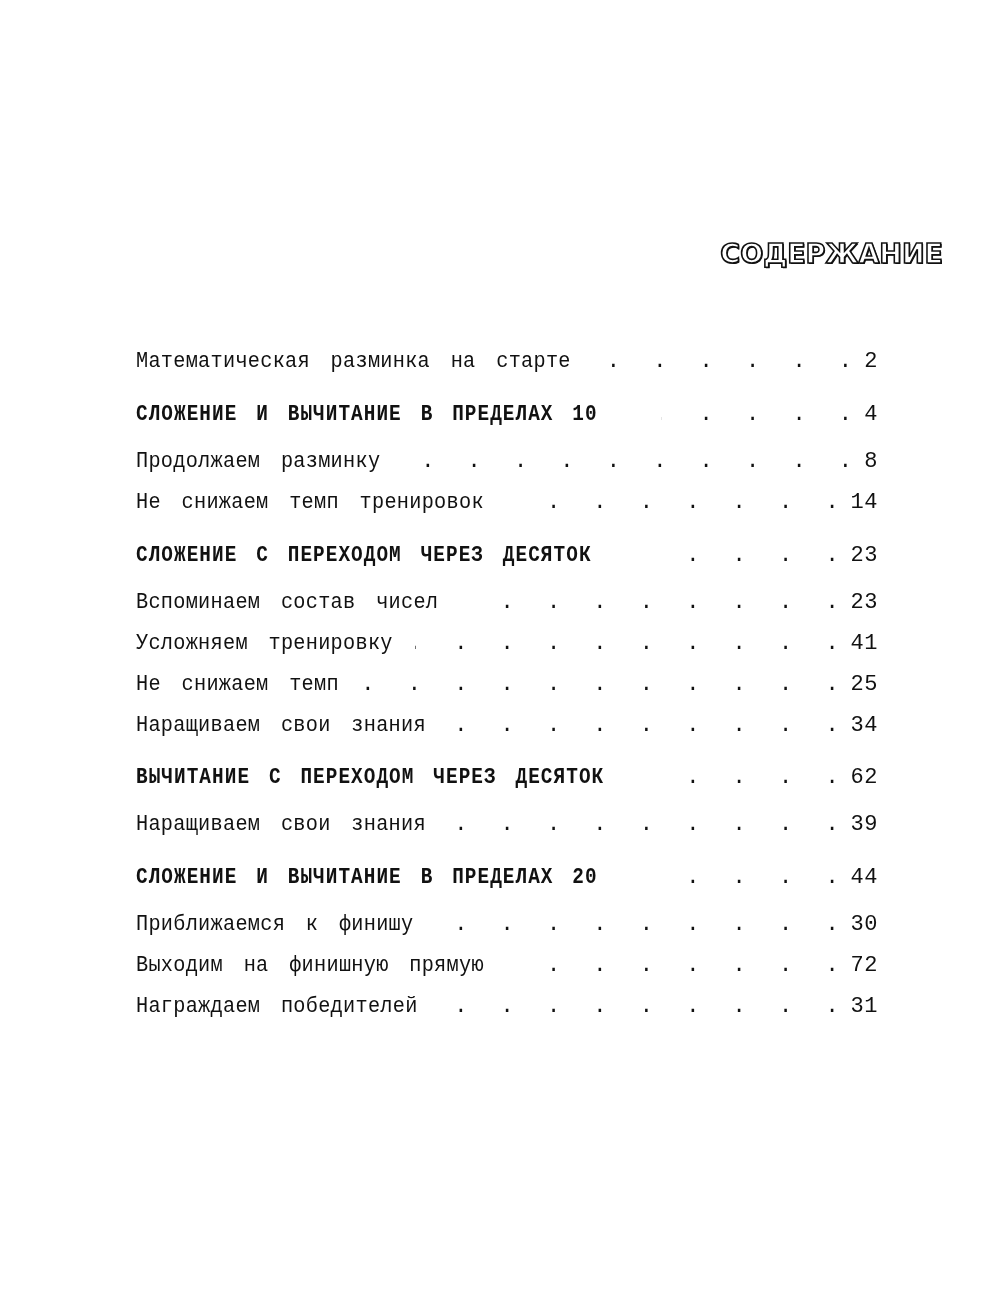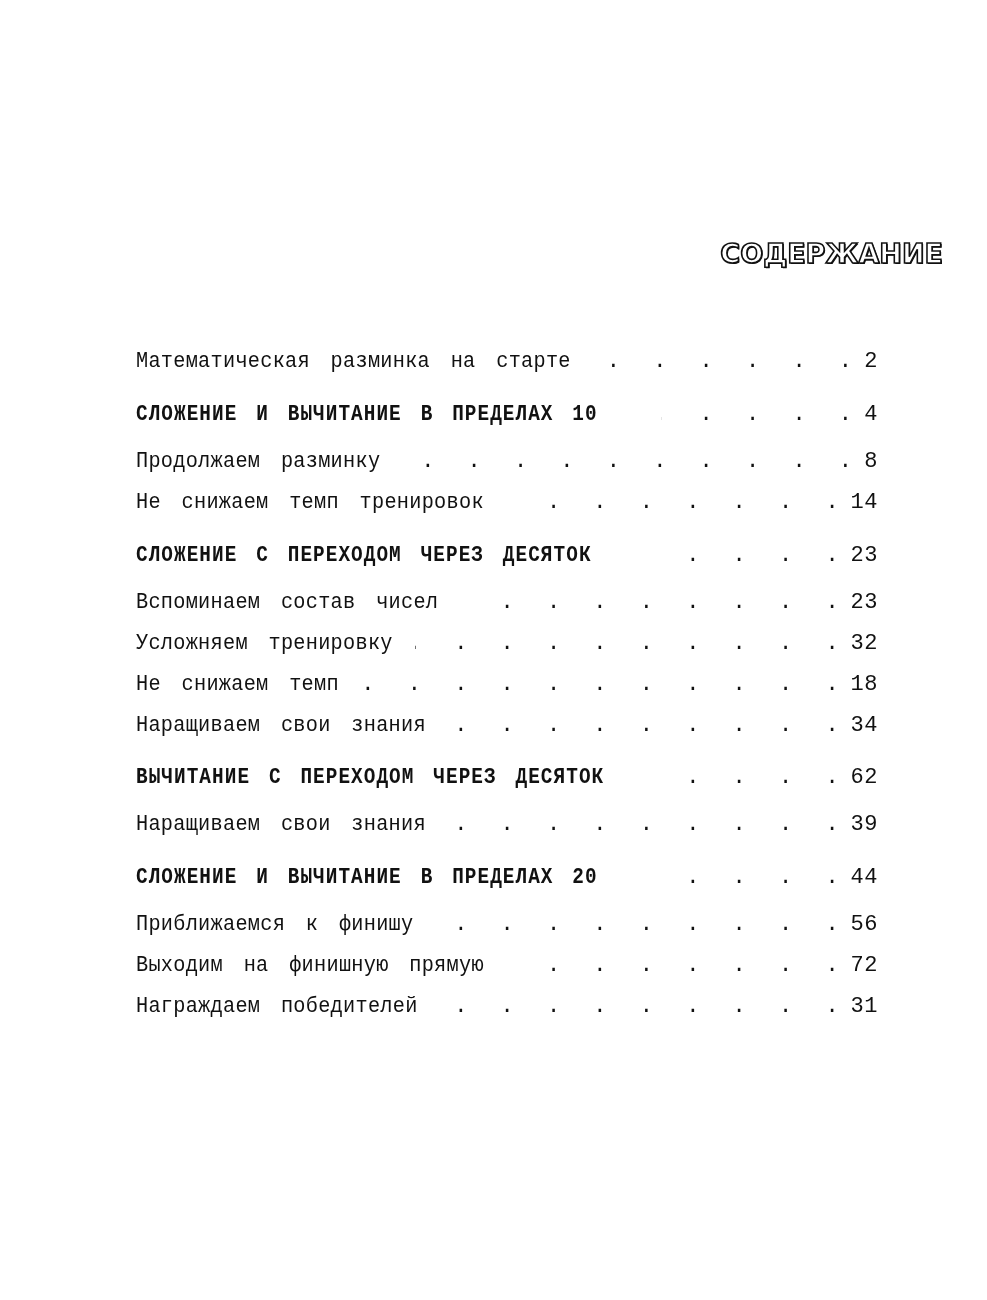--- a/index.html
+++ b/index.html
@@ -58,26 +58,26 @@
     <span class="page">23</span>
   </div>
   <div class="row" style="top:588px">
     <span class="label">Вспоминаем состав чисел</span>
     <span class="leader">. . . . . . . . . . . . . . . . . . . . . . . . . . . . . . . . . . . . . . . . . . .</span>
     <span class="page">23</span>
   </div>
   <div class="row" style="top:629px">
     <span class="label">Усложняем тренировку</span>
     <span class="leader">. . . . . . . . . . . . . . . . . . . . . . . . . . . . . . . . . . . . . . . . . . .</span>
-    <span class="page">32</span>
+    <span class="page">41</span>
   </div>
   <div class="row" style="top:670px">
     <span class="label">Не снижаем темп</span>
     <span class="leader">. . . . . . . . . . . . . . . . . . . . . . . . . . . . . . . . . . . . . . . . . . .</span>
-    <span class="page">18</span>
+    <span class="page">25</span>
   </div>
   <div class="row" style="top:711px">
     <span class="label">Наращиваем свои знания</span>
     <span class="leader">. . . . . . . . . . . . . . . . . . . . . . . . . . . . . . . . . . . . . . . . . . .</span>
     <span class="page">34</span>
   </div>
   <div class="row section" style="top:763px">
     <span class="label">ВЫЧИТАНИЕ С ПЕРЕХОДОМ ЧЕРЕЗ ДЕСЯТОК</span>
     <span class="leader">. . . . . . . . . . . . . . . . . . . . . . . . . . . . . . . . . . . . . . . . . . .</span>
     <span class="page">62</span>
@@ -88,21 +88,21 @@
     <span class="page">39</span>
   </div>
   <div class="row section" style="top:863px">
     <span class="label">СЛОЖЕНИЕ И ВЫЧИТАНИЕ В ПРЕДЕЛАХ 20</span>
     <span class="leader">. . . . . . . . . . . . . . . . . . . . . . . . . . . . . . . . . . . . . . . . . . .</span>
     <span class="page">44</span>
   </div>
   <div class="row" style="top:910px">
     <span class="label">Приближаемся к финишу</span>
     <span class="leader">. . . . . . . . . . . . . . . . . . . . . . . . . . . . . . . . . . . . . . . . . . .</span>
-    <span class="page">56</span>
+    <span class="page">30</span>
   </div>
   <div class="row" style="top:951px">
     <span class="label">Выходим на финишную прямую</span>
     <span class="leader">. . . . . . . . . . . . . . . . . . . . . . . . . . . . . . . . . . . . . . . . . . .</span>
     <span class="page">72</span>
   </div>
   <div class="row" style="top:992px">
     <span class="label">Награждаем победителей</span>
     <span class="leader">. . . . . . . . . . . . . . . . . . . . . . . . . . . . . . . . . . . . . . . . . . .</span>
     <span class="page">31</span>

